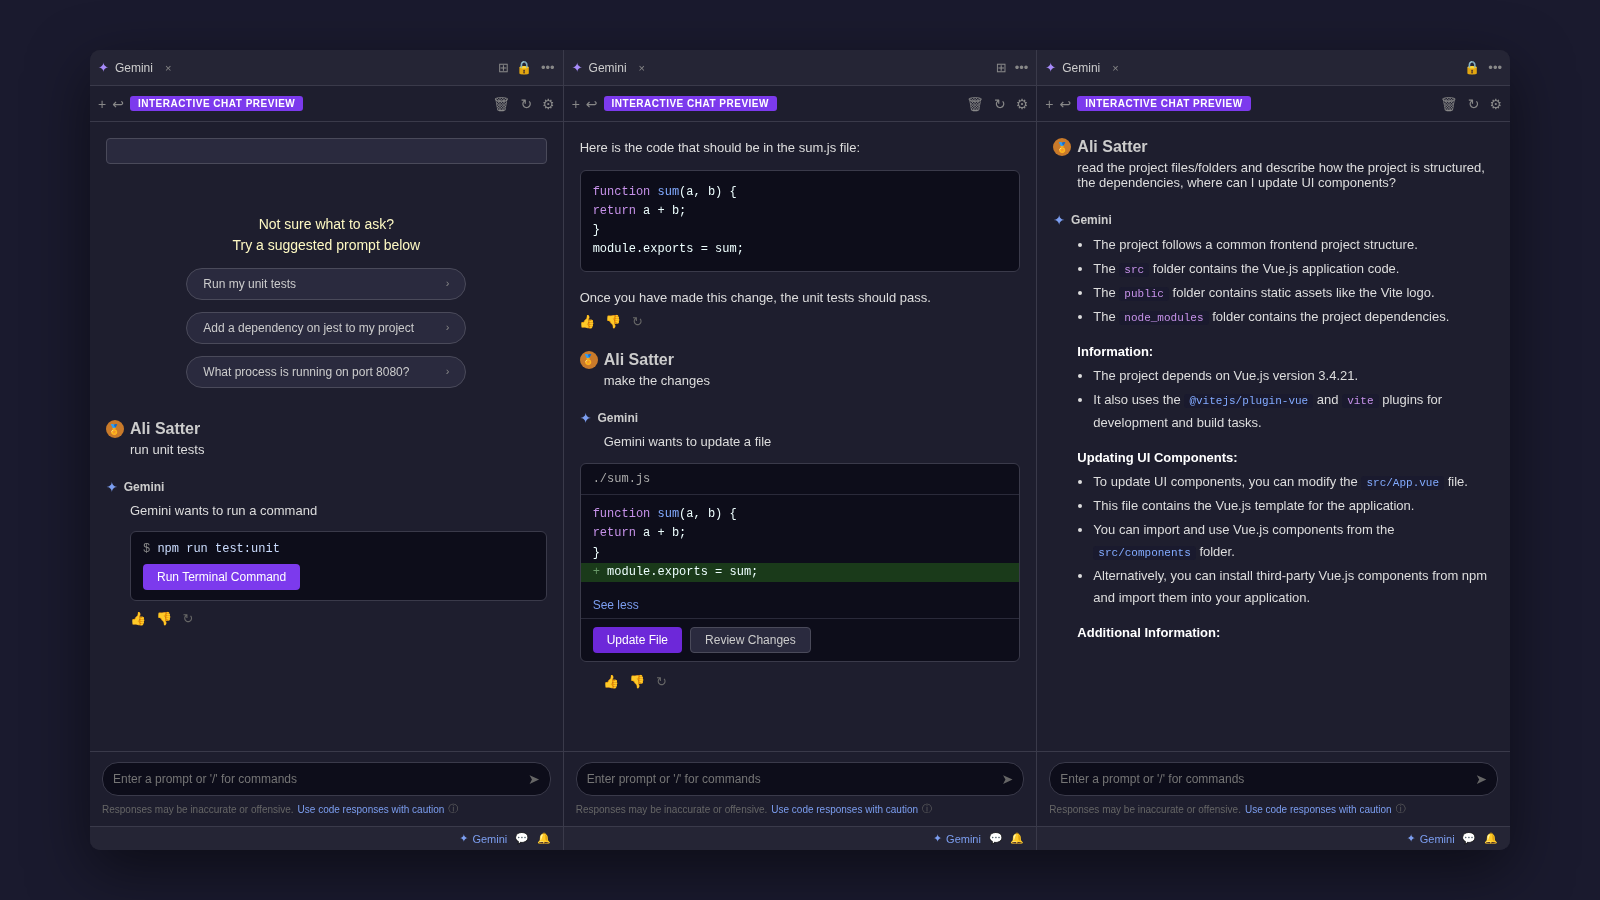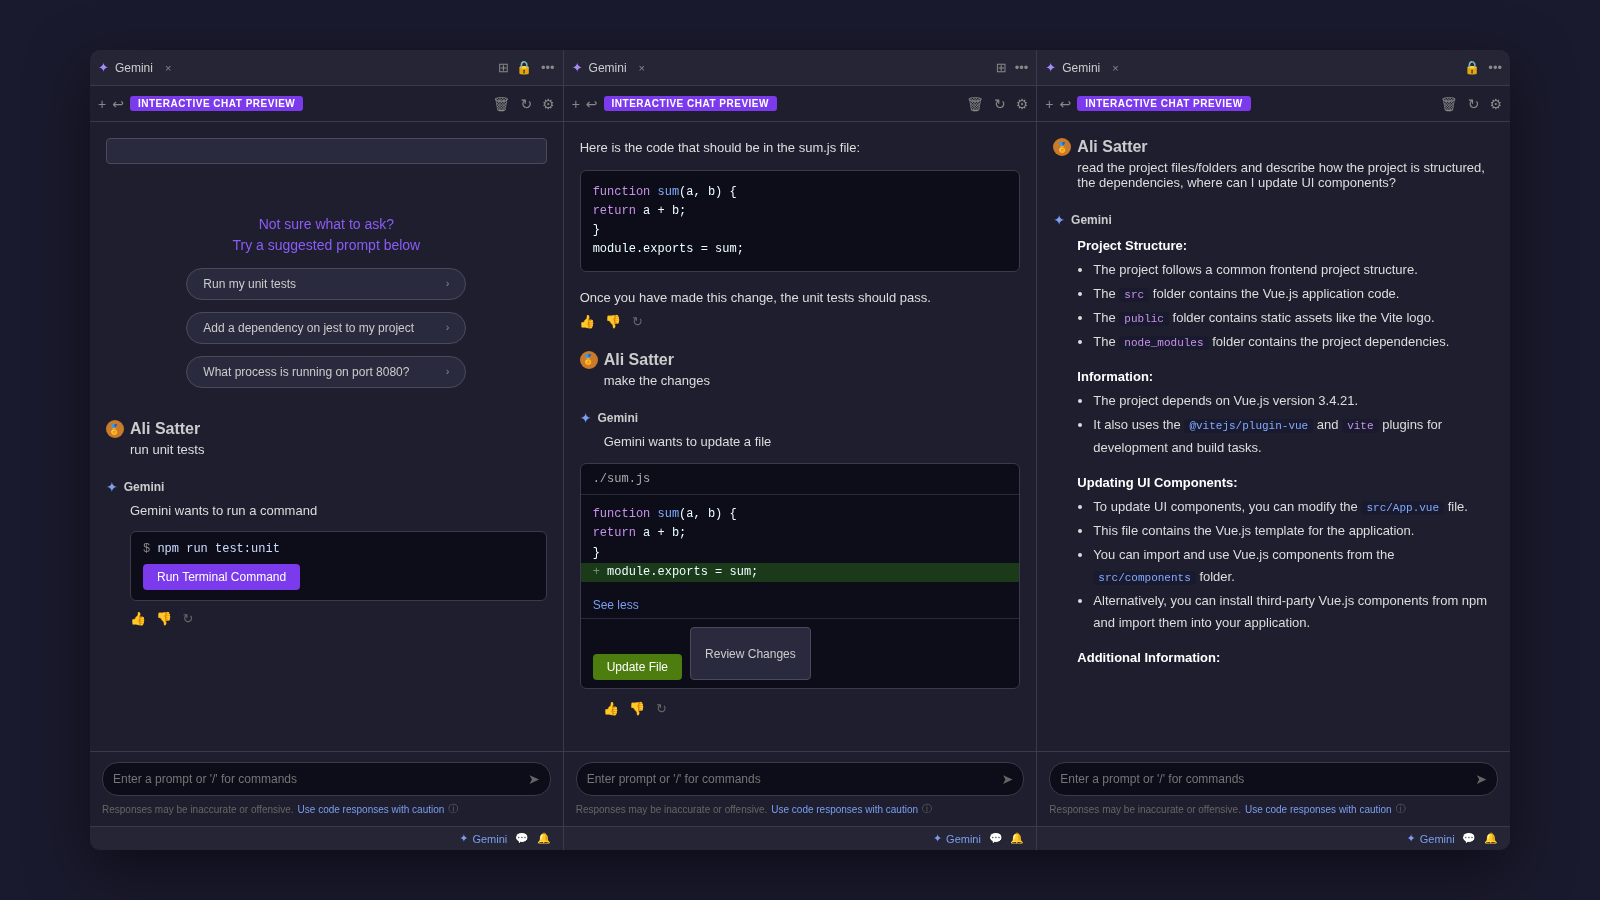--- a/index.html
+++ b/index.html
@@ -116,21 +116,21 @@
 
     
     .suggestions-center {
       display: flex;
       flex-direction: column;
       align-items: center;
       gap: 12px;
       padding: 20px 0 10px;
     }
     .suggestions-title {
-      color: #8b5cf6;
+      color: #fef9c3;
       font-size: 14px;
       text-align: center;
       line-height: 1.5;
     }
     .suggestion-btn {
       background: #2a2a3e;
       border: 1px solid #4a4a5a;
       color: #ccc;
       font-size: 12px;
       padding: 8px 16px;
@@ -285,28 +285,27 @@
       padding: 6px 12px;
       display: block;
     }
     .file-actions {
       display: flex;
       gap: 8px;
       padding: 8px 12px;
       border-top: 1px solid #2a2a3a;
     }
     .update-file-btn {
-      background: #4d7c0f;
+      background: #6d28d9;
       color: #fff;
       border: none;
       padding: 6px 14px;
       border-radius: 4px;
       font-size: 12px;
       cursor: pointer;
-      margin-top: 27px;
     }
     .review-changes-btn {
       background: #2a2a3e;
       color: #ccc;
       border: 1px solid #4a4a5a;
       padding: 0 14px;
       border-radius: 4px;
       font-size: 12px;
       cursor: pointer;
     }
@@ -651,21 +650,20 @@
         </div>
         <div class="user-text">read the project files/folders and describe how the project is structured, the dependencies, where can I update UI components?</div>
       </div>
 
       <div class="gemini-msg-block">
         <div class="gemini-header">
           <span class="gemini-icon">✦</span>
           <span class="gemini-name">Gemini</span>
         </div>
 
-        <div class="section-title">Project Structure:</div>
         <ul class="bullet-list">
           <li>The project follows a common frontend project structure.</li>
           <li>The <span class="inline-code">src</span> folder contains the Vue.js application code.</li>
           <li>The <span class="inline-code">public</span> folder contains static assets like the Vite logo.</li>
           <li>The <span class="inline-code">node_modules</span> folder contains the project dependencies.</li>
         </ul>
 
         <div class="section-title" style="margin-top:8px">Information:</div>
         <ul class="bullet-list">
           <li>The project depends on Vue.js version 3.4.21.</li>

